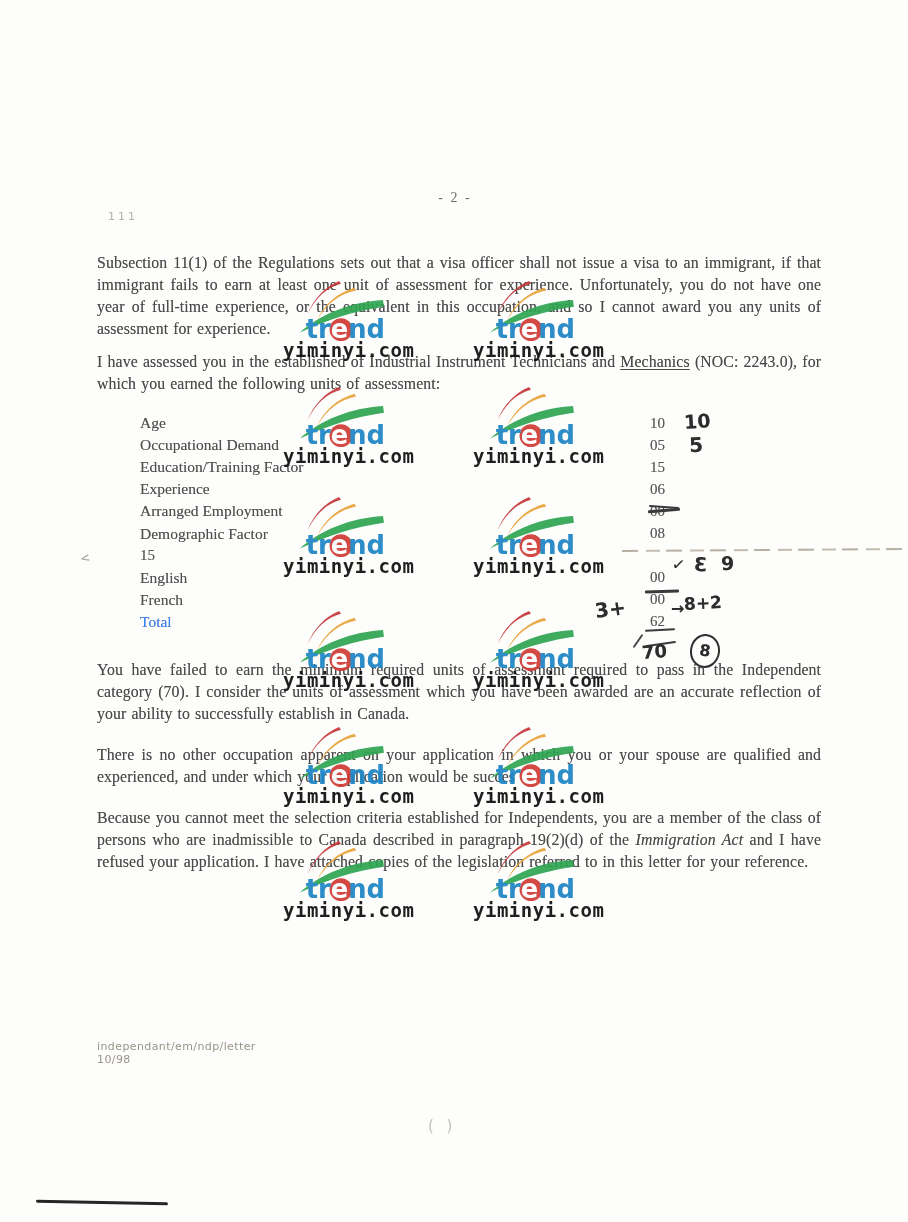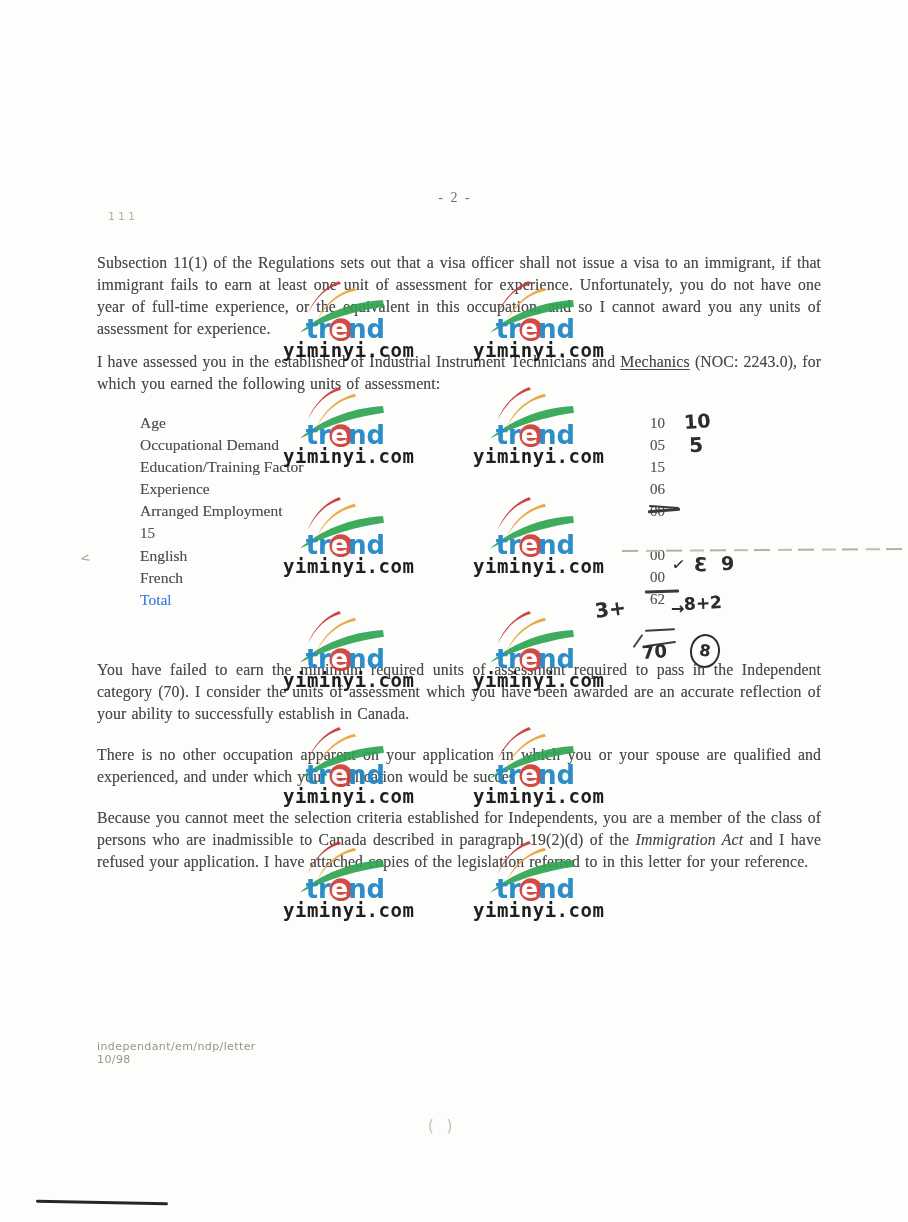--- a/index.html
+++ b/index.html
@@ -137,20 +137,24 @@
         <span class="tlabel">Education/Training Factor</span>
         <span class="tvalue">15</span>
       </div>
     <div class="trow">
         <span class="tlabel">Experience</span>
         <span class="tvalue">06</span>
       </div>
     <div class="trow">
         <span class="tlabel">Arranged Employment</span>
         <span class="tvalue">00</span>
+      </div>
+    <div class="trow">
+        <span class="tlabel">Demographic Factor</span>
+        <span class="tvalue">08</span>
       </div>
     <div class="trow">
         <span class="tvalue">15</span>
       </div>
     <div class="trow">
         <span class="tlabel">English</span>
         <span class="tvalue">00</span>
       </div>
     <div class="trow">
         <span class="tlabel">French</span>

